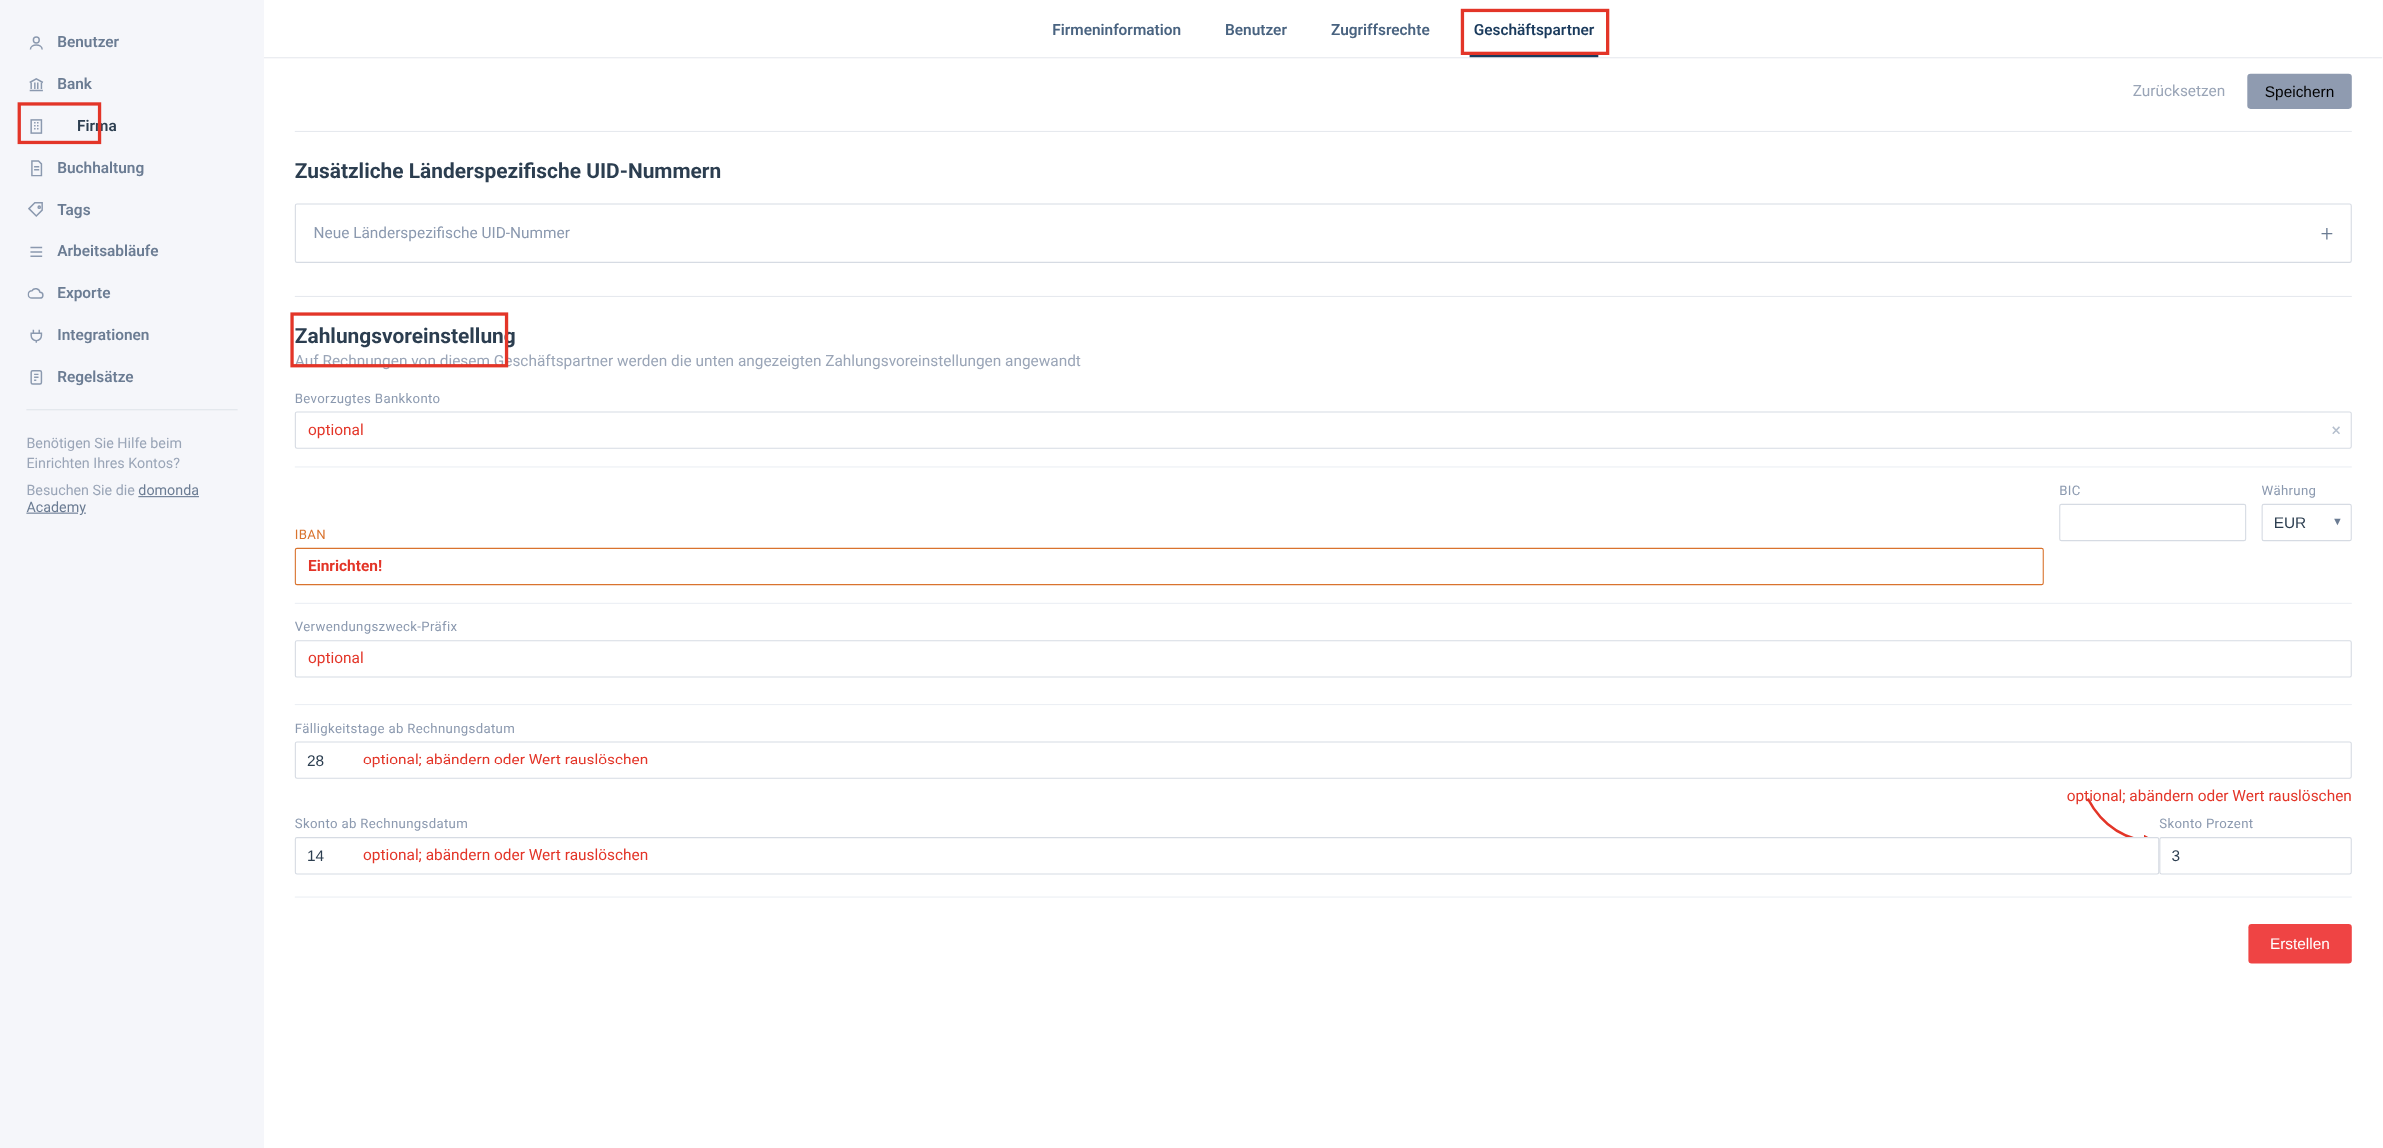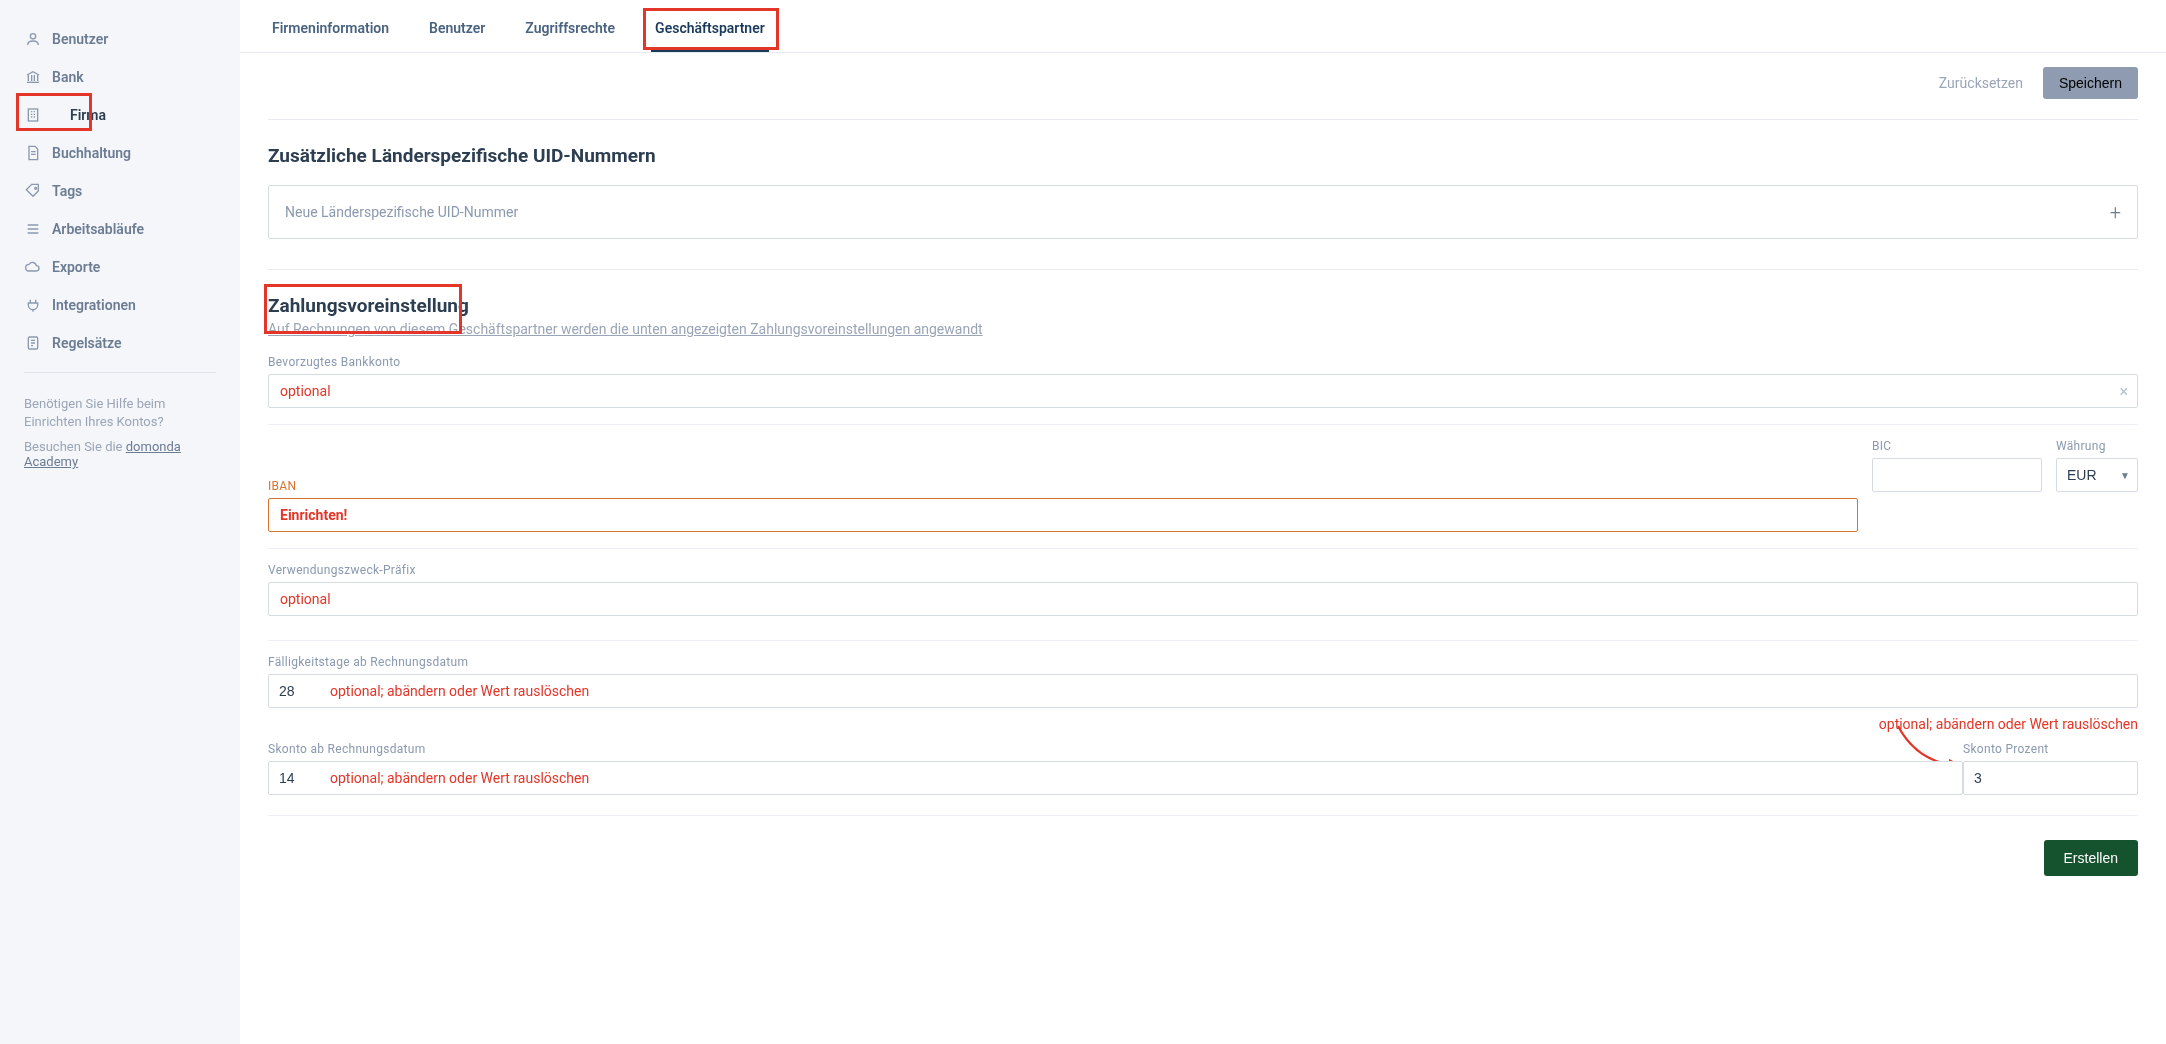--- a/index.html
+++ b/index.html
@@ -66,20 +66,21 @@
       background: #fff;
       display: flex;
       flex-direction: column;
       overflow: auto;
     }
     .tabs {
       display: flex;
       gap: 32px;
       padding: 0 28px;
       border-bottom: 1px solid #e6e9ee;
+      justify-content: center;
     }
     .tab {
       padding: 20px 4px 16px;
       color: #496380;
       font-weight: 600;
       cursor: pointer;
       position: relative;
     }
     .tab.active {
       color: #1a3a5c;
@@ -124,21 +125,20 @@
     }
     .section-title {
       font-size: 19px;
       font-weight: 700;
       color: #2c3e50;
       margin-bottom: 10px;
     }
     .section-sub {
       font-size: 14px;
       color: #9aa5b7;
-      text-decoration: underline;
     }
     .uid-add {
       margin-top: 18px;
       border: 1px solid #d6dbe3;
       border-radius: 2px;
       padding: 14px 16px;
       display: flex;
       justify-content: space-between;
       align-items: center;
       color: #8b99af;
@@ -205,21 +205,21 @@
     .overlay-annot {
       color: #e33528;
       font-size: 14px;
       position: absolute;
       left: 62px;
       top: 50%;
       transform: translateY(-50%);
       pointer-events: none;
     }
     .btn-primary {
-      background: #14532d;
+      background: #ef4444;
       color: #fff;
       border: none;
       padding: 10px 20px;
       border-radius: 3px;
       font-size: 14px;
       cursor: pointer;
     }
     .footer-actions {
       display: flex;
       justify-content: flex-end;

